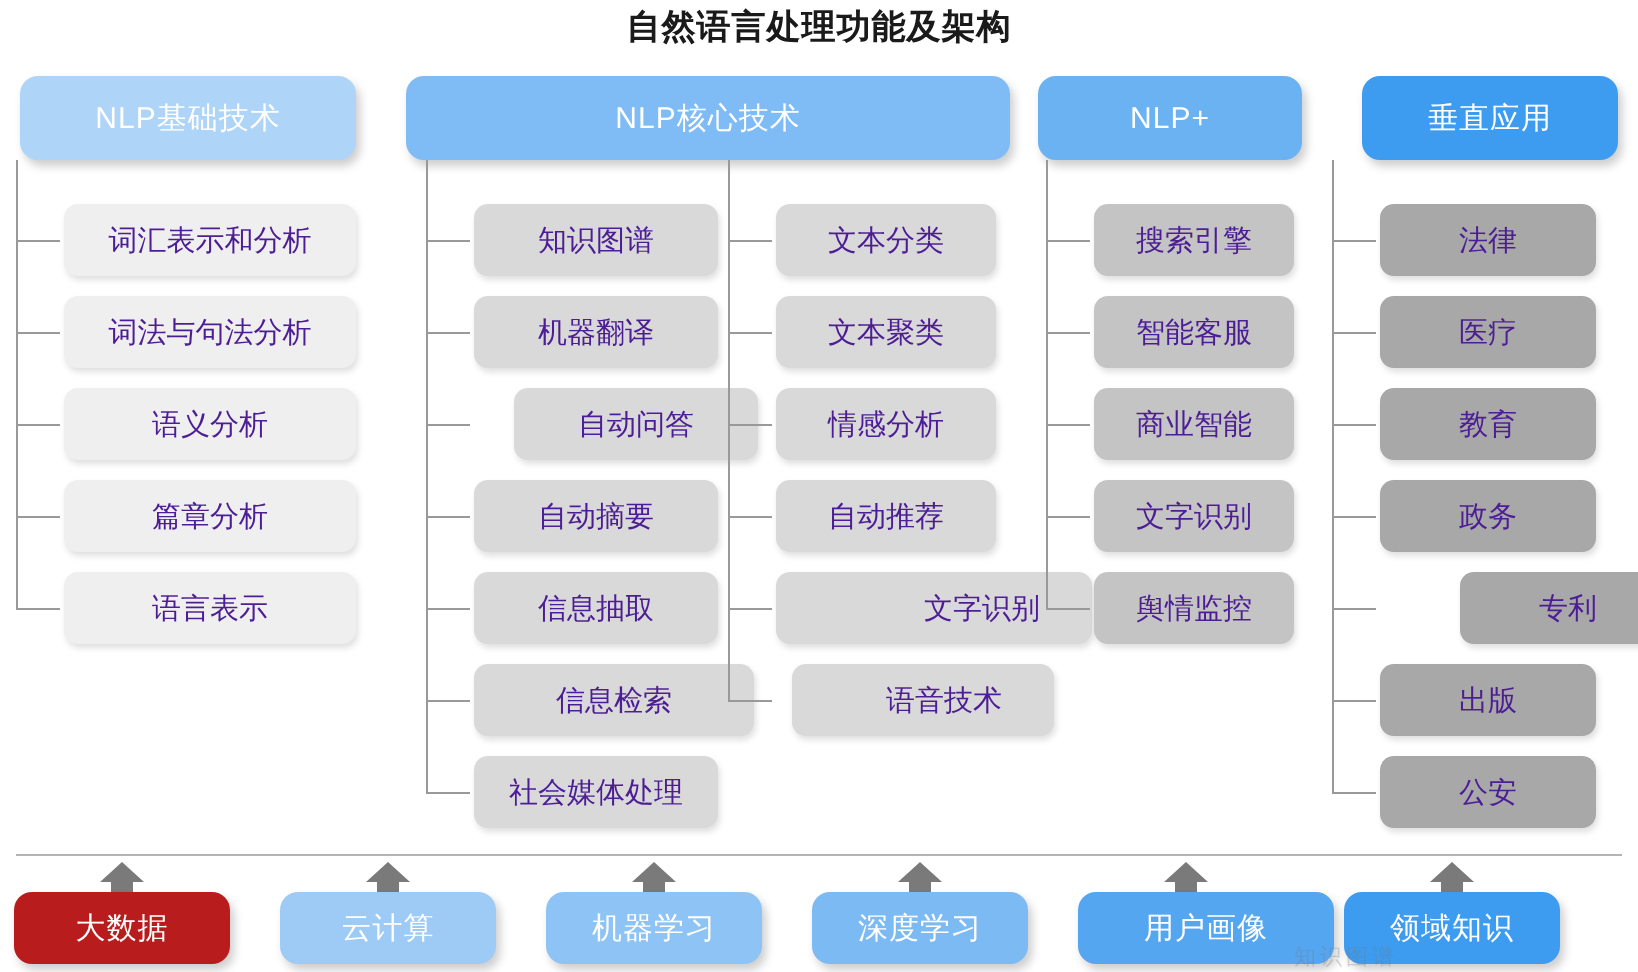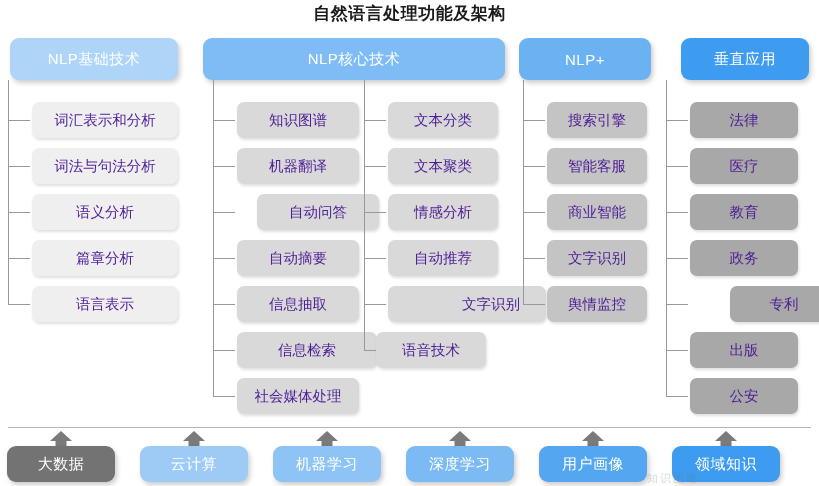--- a/index.html
+++ b/index.html
@@ -157,21 +157,21 @@
       <div class="item-box" style="left: 388px; top: 102px; width: 110px; background: rgb(217, 217, 217);">文本分类</div>
       <div class="stub" style="left: 364px; top: 166px; width: 22px; background: rgb(153, 153, 153);"></div>
       <div class="item-box" style="left: 388px; top: 148px; width: 110px; background: rgb(217, 217, 217);">文本聚类</div>
       <div class="stub" style="left: 364px; top: 212px; width: 22px; background: rgb(153, 153, 153);"></div>
       <div class="item-box" style="left: 388px; top: 194px; width: 110px; background: rgb(217, 217, 217);">情感分析</div>
       <div class="stub" style="left: 364px; top: 258px; width: 22px; background: rgb(153, 153, 153);"></div>
       <div class="item-box" style="left: 388px; top: 240px; width: 110px; background: rgb(217, 217, 217);">自动推荐</div>
       <div class="stub" style="left: 364px; top: 304px; width: 22px; background: rgb(153, 153, 153);"></div>
       <div class="item-box" style="left: 388px; top: 286px; width: 110px; background: rgb(217, 217, 217); padding-left: 48px;">文字识别</div>
       <div class="stub" style="left: 364px; top: 350px; width: 22px; background: rgb(153, 153, 153);"></div>
-      <div class="item-box" style="left: 376px; top: 332px; width: 110px; background: rgb(217, 217, 217);">语音技术</div>
+      <div class="item-box" style="left: 396px; top: 332px; width: 110px; background: rgb(217, 217, 217); padding-left: 21px;">语音技术</div>
       <div class="header-pill" style="left: 519px; top: 38px; width: 132px; background: rgb(107, 178, 242);">NLP+</div>
       <div class="trunk" style="left: 523px; top: 80px; height: 224px; background: rgb(153, 153, 153);"></div>
       <div class="stub" style="left: 523px; top: 120px; width: 22px; background: rgb(153, 153, 153);"></div>
       <div class="item-box" style="left: 547px; top: 102px; width: 100px; background: rgb(196, 196, 196);">搜索引擎</div>
       <div class="stub" style="left: 523px; top: 166px; width: 22px; background: rgb(153, 153, 153);"></div>
       <div class="item-box" style="left: 547px; top: 148px; width: 100px; background: rgb(196, 196, 196);">智能客服</div>
       <div class="stub" style="left: 523px; top: 212px; width: 22px; background: rgb(153, 153, 153);"></div>
       <div class="item-box" style="left: 547px; top: 194px; width: 100px; background: rgb(196, 196, 196);">商业智能</div>
       <div class="stub" style="left: 523px; top: 258px; width: 22px; background: rgb(153, 153, 153);"></div>
       <div class="item-box" style="left: 547px; top: 240px; width: 100px; background: rgb(196, 196, 196);">文字识别</div>
@@ -196,21 +196,21 @@
     </div>
 
   <div class="divider" style="top:427px;"></div>
 
   <div id="foundations-layer">
       <div class="arrow" style="left: 48px; top: 430px;">
         <svg width="26" height="24" viewBox="0 0 26 24">
           <path d="M13 1 L24 11 L18.5 11 L18.5 23 L7.5 23 L7.5 11 L2 11 Z" fill="#7A7A7A"></path>
         </svg>
       </div>
-      <div class="found-pill" style="left: 7px; top: 446px; width: 108px; background: #737373;">大数据</div>
+      <div class="found-pill" style="left: 7px; top: 446px; width: 108px; background: #b91c1c;">大数据</div>
       <div class="arrow" style="left: 181px; top: 430px;">
         <svg width="26" height="24" viewBox="0 0 26 24">
           <path d="M13 1 L24 11 L18.5 11 L18.5 23 L7.5 23 L7.5 11 L2 11 Z" fill="#7A7A7A"></path>
         </svg>
       </div>
       <div class="found-pill" style="left: 140px; top: 446px; width: 108px; background: rgb(158, 203, 246);">云计算</div>
       <div class="arrow" style="left: 314px; top: 430px;">
         <svg width="26" height="24" viewBox="0 0 26 24">
           <path d="M13 1 L24 11 L18.5 11 L18.5 23 L7.5 23 L7.5 11 L2 11 Z" fill="#7A7A7A"></path>
         </svg>
@@ -220,21 +220,21 @@
         <svg width="26" height="24" viewBox="0 0 26 24">
           <path d="M13 1 L24 11 L18.5 11 L18.5 23 L7.5 23 L7.5 11 L2 11 Z" fill="#7A7A7A"></path>
         </svg>
       </div>
       <div class="found-pill" style="left: 406px; top: 446px; width: 108px; background: rgb(124, 186, 244);">深度学习</div>
       <div class="arrow" style="left: 580px; top: 430px;">
         <svg width="26" height="24" viewBox="0 0 26 24">
           <path d="M13 1 L24 11 L18.5 11 L18.5 23 L7.5 23 L7.5 11 L2 11 Z" fill="#7A7A7A"></path>
         </svg>
       </div>
-      <div class="found-pill" style="left: 539px; top: 446px; width: 108px; background: rgb(85, 166, 241);">用户画像</div>
+      <div class="found-pill" style="left: 539px; top: 446px; width: 128px; background: rgb(85, 166, 241);">用户画像</div>
       <div class="arrow" style="left: 713px; top: 430px;">
         <svg width="26" height="24" viewBox="0 0 26 24">
           <path d="M13 1 L24 11 L18.5 11 L18.5 23 L7.5 23 L7.5 11 L2 11 Z" fill="#7A7A7A"></path>
         </svg>
       </div>
       <div class="found-pill" style="left: 672px; top: 446px; width: 108px; background: rgb(61, 155, 240);">领域知识</div>
     </div>
 
   <div class="watermark">知识图谱</div>
 

